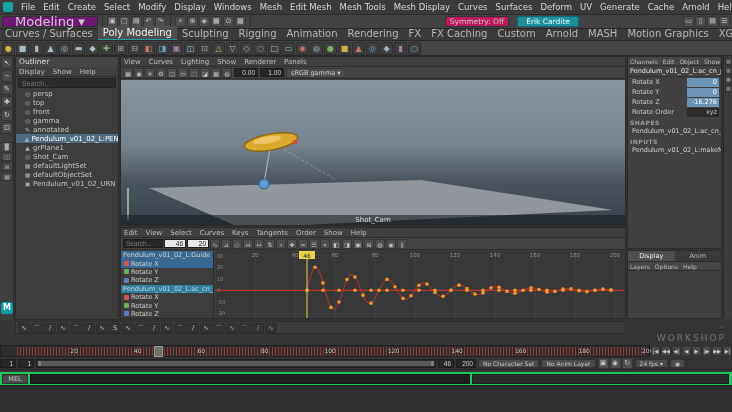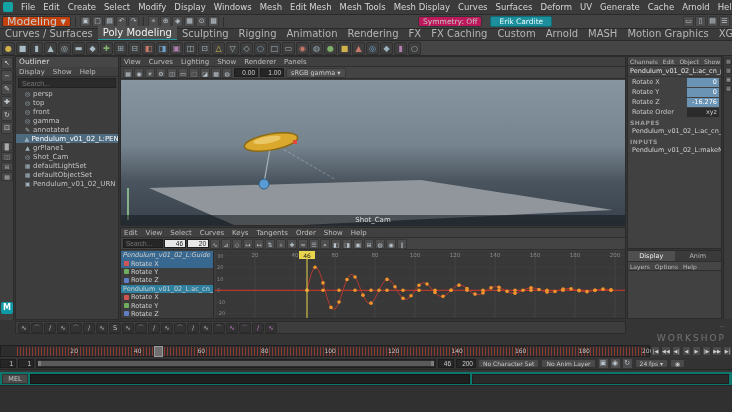--- a/index.html
+++ b/index.html
@@ -5,21 +5,21 @@
   *{box-sizing:border-box;margin:0;padding:0}
   html,body{width:732px;height:412px;overflow:hidden;background:#353535;
     font-family:"DejaVu Sans",sans-serif;color:#c8c8c8;font-size:8px;-webkit-font-smoothing:antialiased}
   .abs{position:absolute}
   .nowrap{white-space:nowrap;overflow:hidden}
   
   #menubar{left:0;top:0;width:732px;height:15px;background:#3b3b3b;border-bottom:1px solid #2a2a2a;display:flex;align-items:center}
   #menubar .logo{width:10px;height:10px;background:#14a3a3;border-radius:2px;margin:0 4px 0 3px;flex:none}
   .menu-item{padding:0 4px;font-size:8.5px;color:#d6d6d6;white-space:nowrap;cursor:default}
   #statusline{left:0;top:15px;width:732px;height:14px;background:#434343;border-bottom:1px solid #2a2a2a;display:flex;align-items:center;gap:2px}
-  .msel{background:#c2410c;border:1px solid #303030;height:11px;line-height:10px;padding:0 4px;font-size:11px;border-radius:2px;margin-left:2px;white-space:nowrap}
+  .msel{background:#701a75;border:1px solid #303030;height:11px;line-height:10px;padding:0 12px;font-size:13px;border-radius:2px;margin-left:2px;white-space:nowrap}
   .sl-ico{width:11px;height:11px;background:#4e4e4e;border:1px solid #373737;border-radius:1px;font-size:7px;line-height:9px;text-align:center;color:#b9c4cc;flex:none}
   .sl-sep{width:1px;height:10px;background:#2e2e2e;margin:0 2px;flex:none}
   #sym-btn{font-size:7.5px;color:#c4c4c4;background:#be185d;border:1px solid #333;height:11px;line-height:10px;padding:0 4px;border-radius:2px;white-space:nowrap}
   #custom-btn{background:#1d8f9c;color:#eaffff;border:1px solid #0e6b76;height:11px;line-height:10px;padding:0 8px;font-size:7.5px;border-radius:2px;white-space:nowrap;margin-left:6px}
   #shelftabs{left:0;top:29px;width:732px;height:12px;background:#3b3b3b;border-bottom:1px solid #2a2a2a;display:flex;align-items:flex-end}
   .shelf-tab{font-size:10px;color:#b5b5b5;padding:1px 5px;white-space:nowrap;cursor:default}
   .shelf-tab.active{background:#4f4f4f;color:#f0f0f0;border-bottom:1px solid #19a0a0}
   #shelficons{left:0;top:41px;width:732px;height:15px;background:#454545;border-bottom:1px solid #2a2a2a;display:flex;align-items:center;gap:1px;padding-left:2px}
   .shelf-ico{width:13px;height:13px;background:#3e3e3e;border:1px solid #2f2f2f;border-radius:2px;text-align:center;line-height:12px;font-size:8px;flex:none}
   
@@ -87,21 +87,21 @@
   .tl-label{position:absolute;top:1px;font-size:6px;color:#cfcfcf;text-shadow:0 0 2px #000}
   #tl-marker{position:absolute;top:0;width:9px;height:11px;background:#6f6f6f;border:1px solid #9a9a9a}
   #playcluster{left:651px;top:345px;width:81px;height:12px;display:flex;gap:1px;align-items:center;background:#353535}
   .pb-btn{flex:1;height:10px;background:#4a4a4a;border:1px solid #333;font-size:5px;line-height:9px;text-align:center;color:#d0d0d0;border-radius:1px;white-space:nowrap}
   #rangerow{left:0;top:358px;width:732px;height:12px;background:#333;display:flex;align-items:center;gap:2px;border-bottom:1px solid #262626}
   .rr-field{width:16px;height:9px;background:#262626;border:1px solid #1d1d1d;color:#ccc;font-size:6.5px;text-align:right;padding:0 2px;flex:none}
   #range-bar{position:relative;width:400px;height:9px;background:#2a2a2a;border:1px solid #1f1f1f;flex:none}
   #range-handle{position:absolute;left:1px;top:1px;right:1px;bottom:1px;background:#5a5a5a;border-left:3px solid #7d7d7d;border-right:3px solid #7d7d7d}
   .rr-btn{height:9px;line-height:8px;background:#4a4a4a;border:1px solid #333;font-size:6px;padding:0 4px;border-radius:2px;white-space:nowrap;flex:none}
   
-  #melrow{left:0;top:372px;width:732px;height:14px;background:#0f766e;display:flex;align-items:center;gap:2px;border-bottom:1px solid #262626}
+  #melrow{left:0;top:372px;width:732px;height:14px;background:#22c55e;display:flex;align-items:center;gap:2px;border-bottom:1px solid #262626}
   #mel-label{width:26px;height:10px;background:#4a4a4a;border:1px solid #333;font-size:6.5px;text-align:center;line-height:9px;margin-left:2px;flex:none}
   #mel-input{width:440px;height:10px;background:#1f1f1f;border:1px solid #161616;color:#ccc;font-size:7px;flex:none}
   #help-input{flex:1;height:10px;background:#2a2a2a;border:1px solid #1f1f1f;margin-right:3px}
   #bottomfill{left:0;top:386px;width:732px;height:26px;background:#303030}
 </style>
 </head>
 <body>
 
 <div id="menubar" class="abs">
   <span class="logo"></span>
@@ -355,21 +355,21 @@
         <span class="ge-ico">◧</span>
         <span class="ge-ico">◨</span>
         <span class="ge-ico">▣</span>
         <span class="ge-ico">⊞</span>
         <span class="ge-ico">◍</span>
         <span class="ge-ico">◉</span>
         <span class="ge-ico">∥</span>
       </span>
   </div>
   <div id="ge-tree">
-      <div class="ge-row bg-blue" style="padding-left: 2px; font-style: italic;">
+      <div class="ge-row bg-blue" style="padding-left: 2px;">
         <span class="nowrap">Pendulum_v01_02_L:Guide</span>
       </div>
       <div class="ge-row bg-blue">
         <span class="sw" style="background: rgb(207, 85, 85);"></span>
         <span class="nowrap">Rotate X</span>
       </div>
       <div class="ge-row">
         <span class="sw" style="background: rgb(111, 174, 95);"></span>
         <span class="nowrap">Rotate Y</span>
       </div>

